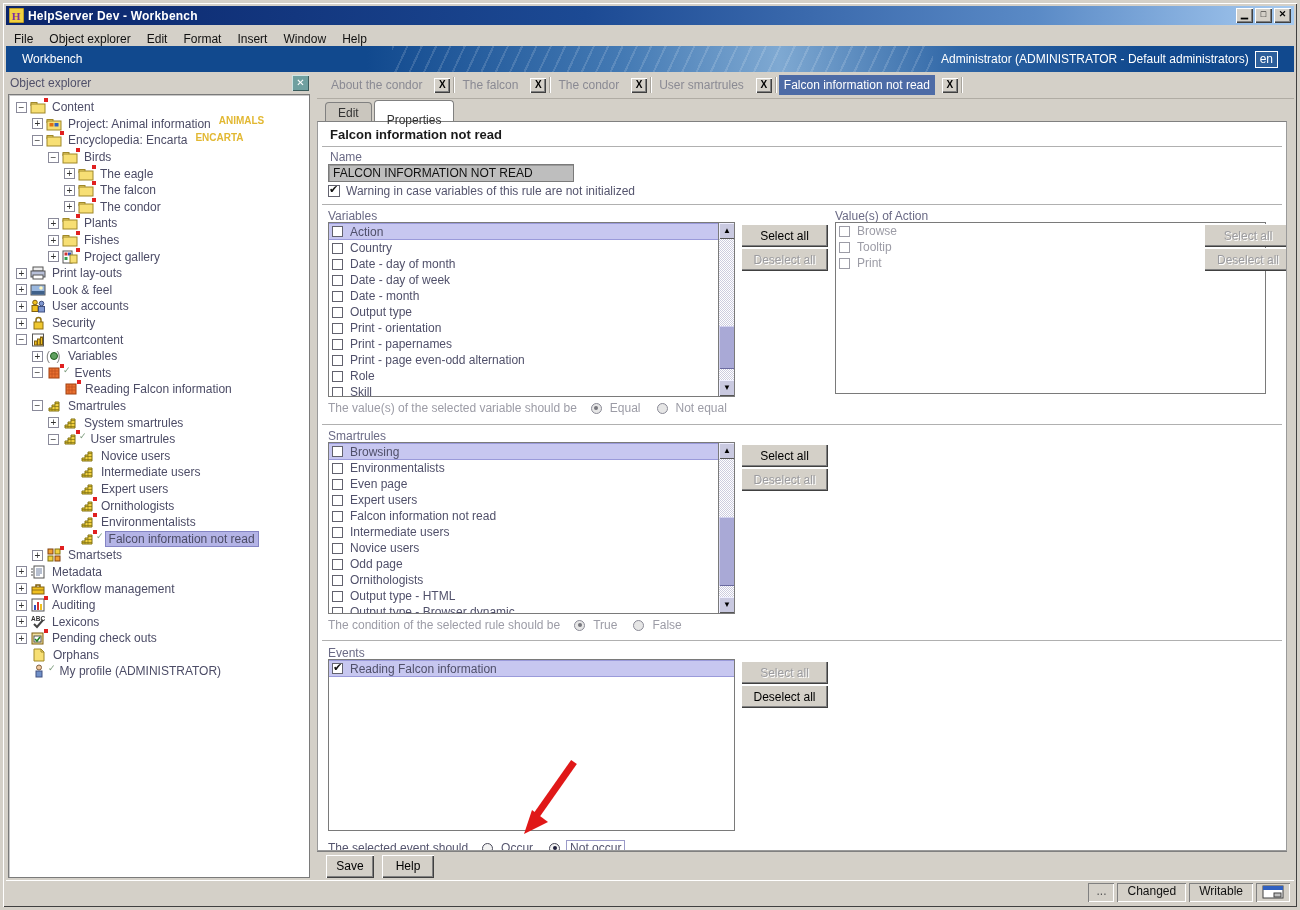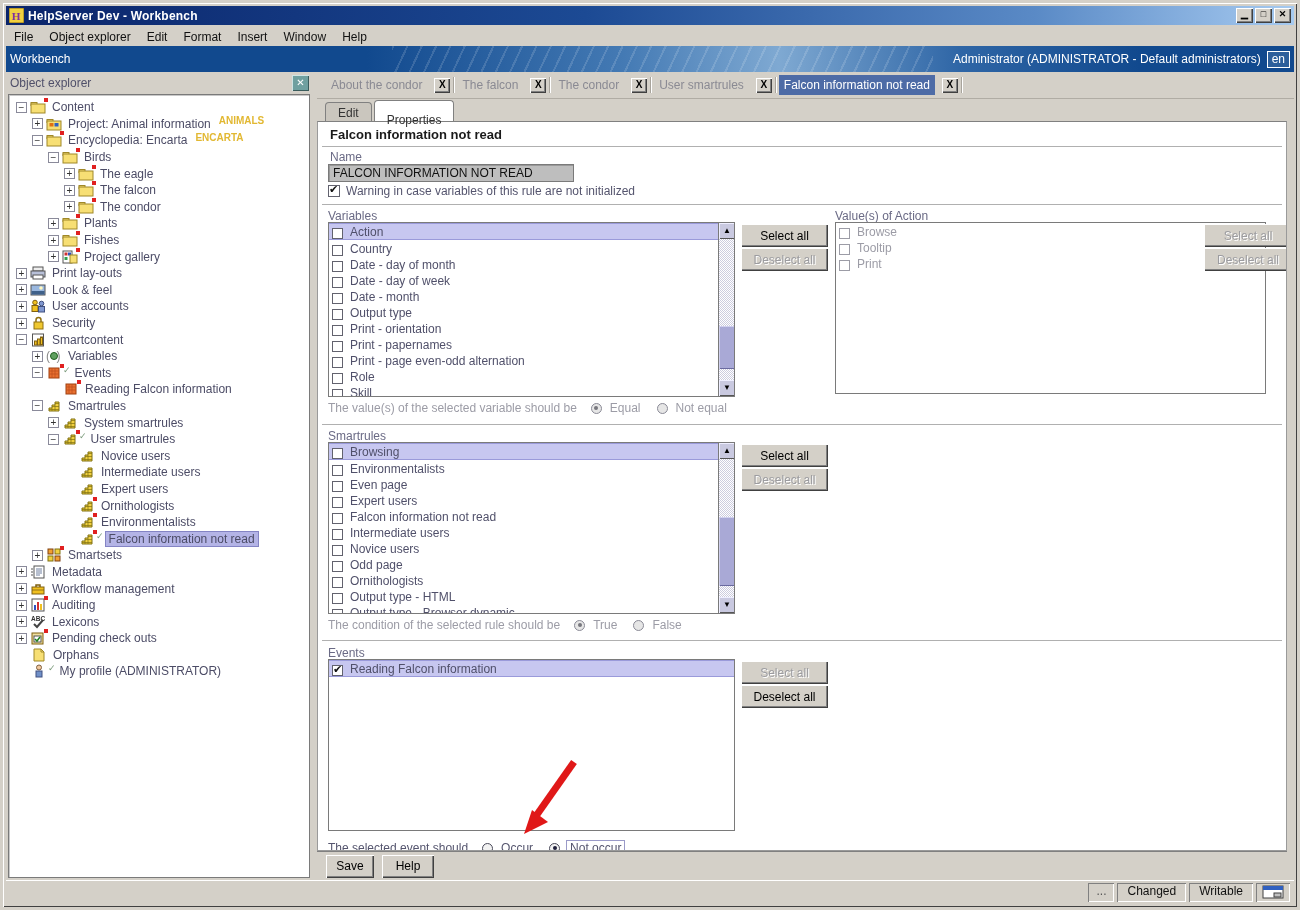--- a/index.html
+++ b/index.html
@@ -12,27 +12,27 @@
               background:linear-gradient(90deg,#0a246a 0%,#1c4a94 45%,#5a8ac6 80%,#a6caf0 100%);
               display:flex; align-items:center; padding:0 3px; }
   .app-icon { width:15px; height:15px; margin-right:4px; flex:none; }
   .titlebar .title { color:#fff; font-weight:bold; font-size:12px; flex:1; letter-spacing:.2px; }
   .winbtn { width:17px; height:15px; background:#d4d0c8; margin-left:2px; text-align:center; line-height:13px;
             font-size:9px; font-weight:bold; color:#000;
             box-shadow: inset 1px 1px 0 #fff, inset -1px -1px 0 #404040, inset -2px -2px 0 #808080; }
 
   
   .menubar { position:absolute; top:22px; left:3px; right:3px; height:28px; background:#d4d0c8;
-             display:flex; align-items:center; border-bottom:4px solid #0ea5e9; }
+             display:flex; align-items:center; border-bottom:1px solid #0ea5e9; }
   .menu-item { padding:2px 8px; color:#111; }
 
   
   .banner { position:absolute; top:43px; left:3px; right:3px; height:26px;
             background:linear-gradient(90deg,#11498e 0%,#11498e 28%,#447ab4 48%,#7fa9d2 60%,#2f66a6 74%,#11498e 88%);
-            display:flex; align-items:center; padding:0 4px; overflow:hidden; }
+            display:flex; align-items:center; padding:0 16px; overflow:hidden; }
   .banner::before { content:""; position:absolute; left:30%; width:42%; top:0; bottom:0;
             background:repeating-linear-gradient(115deg, rgba(255,255,255,.14) 0 2px, transparent 2px 13px); }
   .banner .b-title { color:#fff; font-size:12px; position:relative; }
   .banner .b-right { margin-left:auto; display:flex; align-items:center; gap:6px; color:#fff; position:relative; }
   .lang-btn { border:1px solid #fff; padding:0 4px; height:17px; line-height:15px; background:rgba(255,255,255,.12); color:#fff; }
 
   
   .main { position:absolute; top:69px; left:3px; right:3px; bottom:27px; }
   .explorer { position:absolute; left:0; top:0; width:307px; bottom:0; background:#d4d0c8; }
   .explorer-header { height:22px; display:flex; align-items:center; padding:0 4px; color:#50506a; }
@@ -72,21 +72,21 @@
   .form-title { font-size:13px; font-weight:bold; color:#1a1a1a; }
   .hline { height:1px; background:#b0b0b0; }
   .flabel { color:#6a6a85; }
   .name-input { background:#bebebe; border:1px solid #7a7a7a; box-shadow:inset 1px 1px 0 #999;
                 font-family:"Liberation Sans",sans-serif; font-size:12px; color:#111; padding:1px 4px; width:246px; height:18px; }
   .cb { width:12px; height:12px; border:1px solid #62626e; background:#fff; display:inline-block; position:relative; flex:none; }
   .cbmark { position:absolute; left:0px; top:-3px; font-size:11px; color:#111; }
   .warn-row { display:flex; align-items:center; gap:6px; color:#55556e; }
 
   .listbox { border:1px solid #7a7a7a; background:#fff; overflow:hidden; position:relative; }
-  .lrow { height:16px; display:flex; align-items:flex-end; padding-left:3px; color:#50506a; }
+  .lrow { height:16px; display:flex; align-items:center; padding-left:3px; color:#50506a; }
   .lrow .cb { width:11px; height:11px; margin-right:7px; }
   .lrow.sel { background:#c7c7f0; border-top:1px solid #9a9ada; border-bottom:1px solid #9a9ada; height:17px; }
   .lrow.dis { color:#9c9ca6; }
   .lrow.dis .cb { border-color:#9c9ca6; }
   .sbar { position:absolute; top:0; right:0; bottom:0; width:16px; border-left:1px solid #7a7a7a;
           background:#ccccdf; background-image:repeating-conic-gradient(#fff 0 25%, #ccccdf 0 50%); background-size:2px 2px; }
   .sbtn { position:absolute; left:0; width:16px; height:16px; background:#c9c9e0; text-align:center; line-height:15px;
           font-size:8px; color:#000; box-shadow: inset 1px 1px 0 #eef, inset -1px -1px 0 #555; }
   .sthumb { position:absolute; left:0; width:16px; background:#a9a9d6; box-shadow: inset 1px 1px 0 #d0d0ee, inset -1px -1px 0 #6a6aa0; }
 

